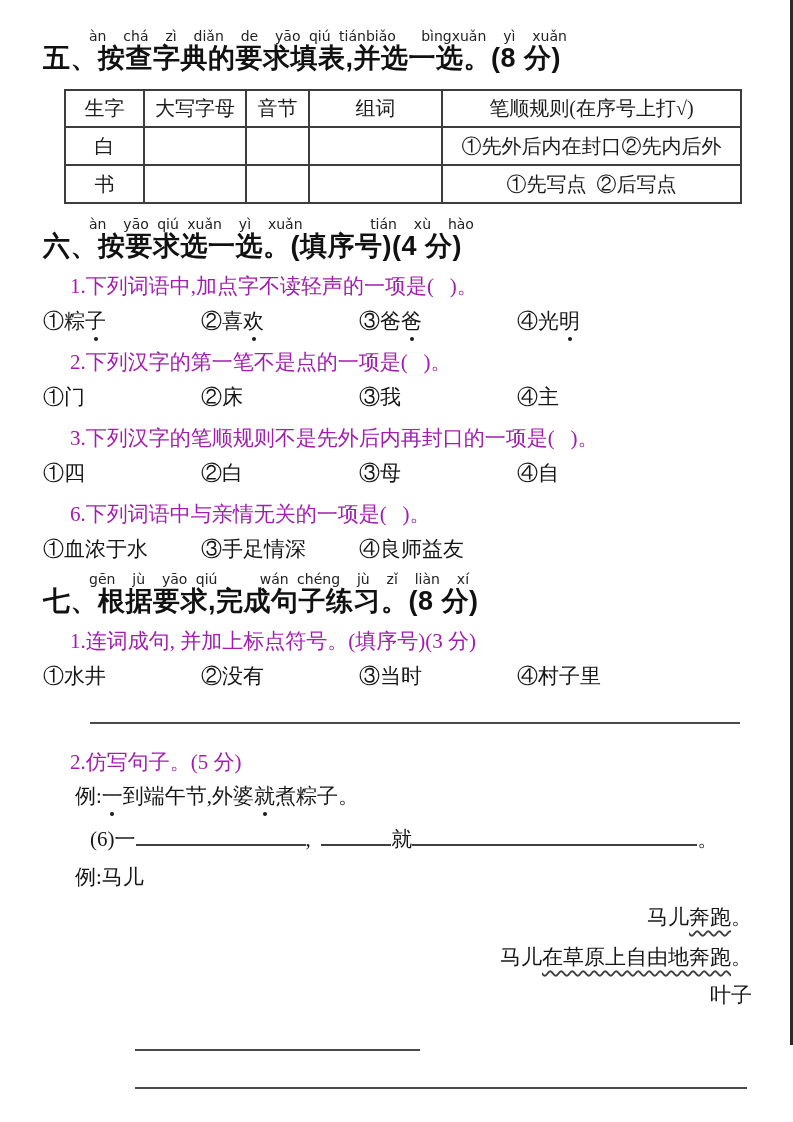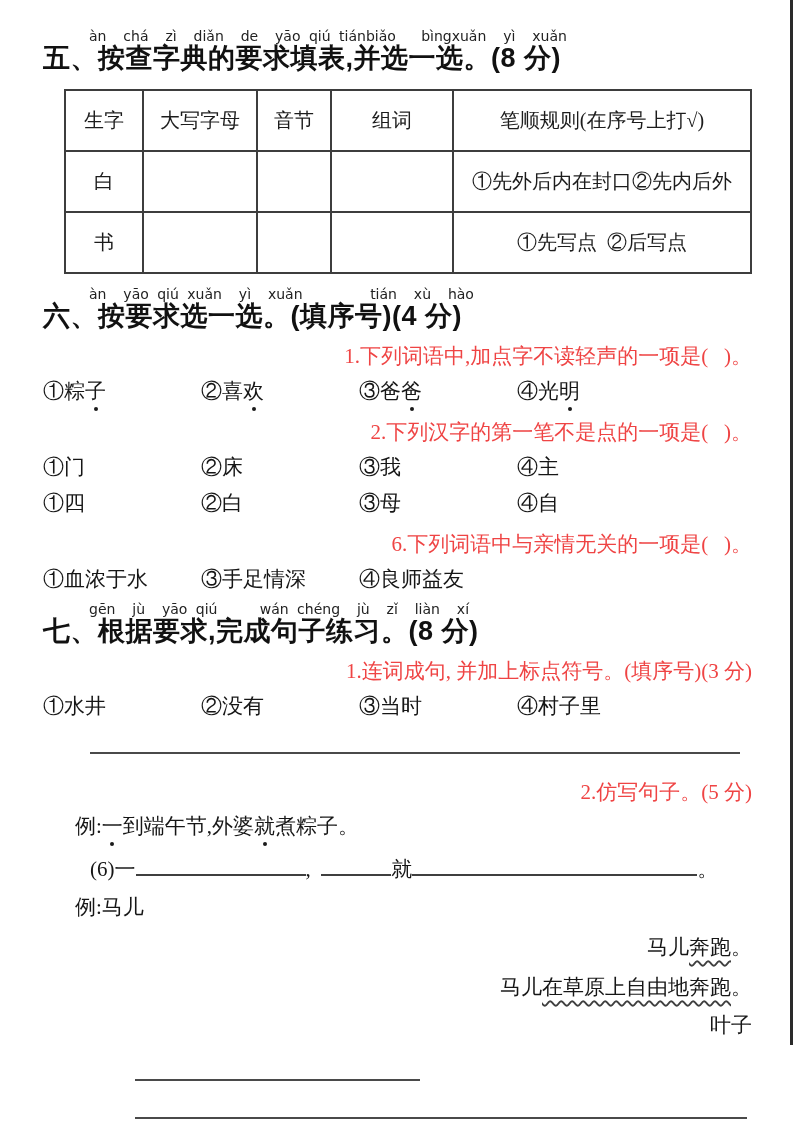--- a/index.html
+++ b/index.html
@@ -35,28 +35,28 @@
   table.fill-table {
     border-collapse: collapse;
     table-layout: fixed;
     margin: 16px 0 0 21px;
     font-size: 20px; color: #1c1c1c;
   }
   table.fill-table th, table.fill-table td {
     border: 2px solid #3d3d3d;
     text-align: center; vertical-align: middle;
     font-weight: 400; white-space: pre;
-    padding: 16px;
+    padding: 0;
   }
   table.fill-table tr.hdr  { height: 37px; }
   table.fill-table tr.row  { height: 38px; }
 
   .q-text {
     font-size: 21px; line-height: 26px;
-    margin-left: 19px; white-space: pre; color:#ef4444;text-align:right;
+    margin-left: 27px; white-space: pre; color:#a21caf;
   }
   .opts {
     display: grid;
     grid-template-columns: 158px 158px 158px auto;
     font-size: 21px; line-height: 28px; color:#161616;
   }
   .opt { white-space: pre; }
 
   .dotc { position: relative; display: inline-block; }
   .dotc::after {
@@ -162,20 +162,21 @@
   </div>
 
   <div class="q-text mt-q">2.下列汉字的第一笔不是点的一项是(   )。</div>
   <div class="opts mt-opt">
     <span class="opt">①门</span>
     <span class="opt">②床</span>
     <span class="opt">③我</span>
     <span class="opt">④主</span>
   </div>
 
+  <div class="q-text mt-q">3.下列汉字的笔顺规则不是先外后内再封口的一项是(   )。</div>
   <div class="opts mt-opt">
     <span class="opt">①四</span>
     <span class="opt">②白</span>
     <span class="opt">③母</span>
     <span class="opt">④自</span>
   </div>
 
   <div class="q-text mt-q">6.下列词语中与亲情无关的一项是(   )。</div>
   <div class="opts mt-opt">
     <span class="opt">①血浓于水</span>

